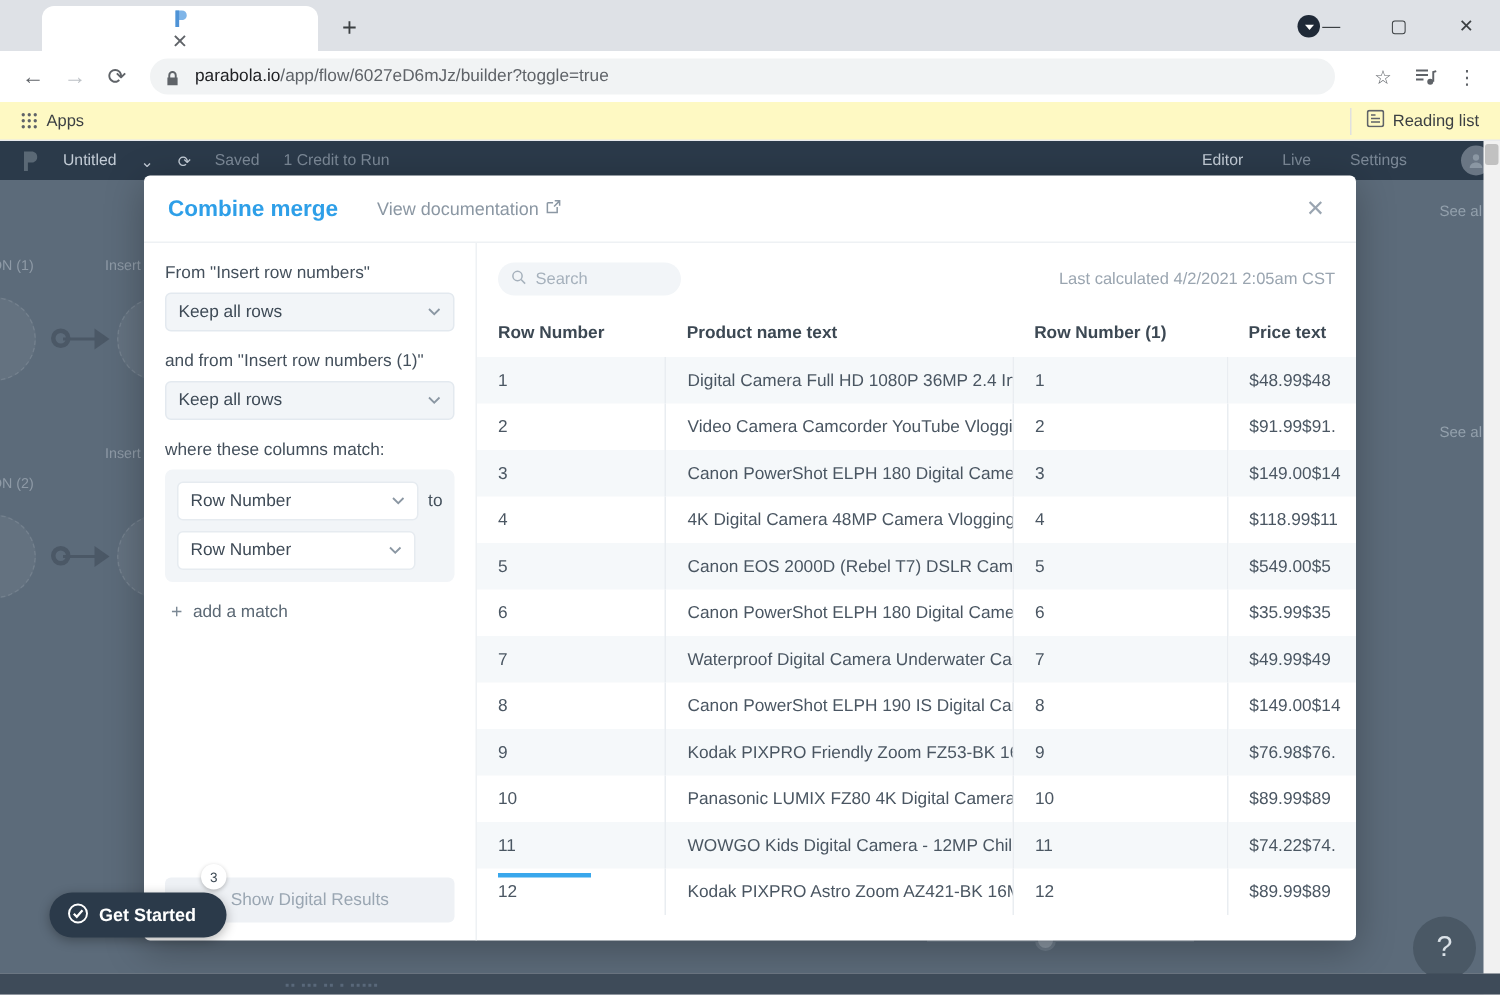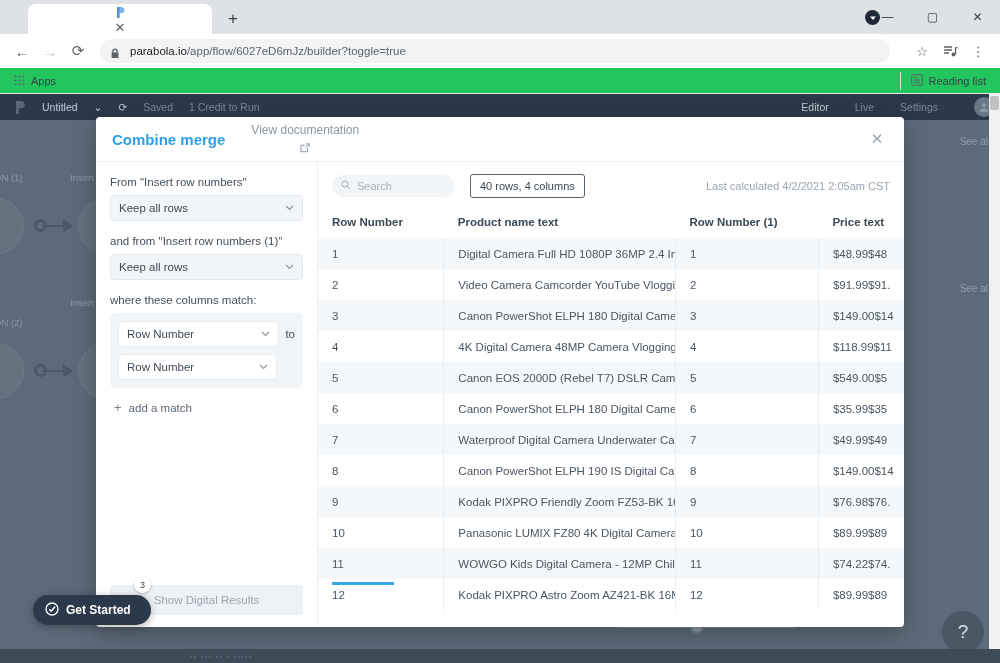--- a/index.html
+++ b/index.html
@@ -63,21 +63,21 @@
     max-width: 790px;
   }
   .lock-icon { width: 12px; height: 12px; margin-right: 8px; color: #5f6368; }
   .url { font-size: 11.5px; color: #202124; white-space: nowrap; }
   .url .dim { color: #5f6368; }
   .tb-right { display: flex; align-items: center; margin-left: auto; }
   .tb-right > div { width: 28px; height: 28px; display: flex; align-items: center; justify-content: center; color: #5f6368; font-size: 13px; }
 
   .bookmarks {
     position: absolute; left: 0; top: 68px; width: 1000px; height: 26px;
-    background: #22c55e; display: flex; align-items: center; padding: 0 14px;
+    background: #fef9c3; display: flex; align-items: center; padding: 0 14px;
     border-bottom: 1px solid #e8eaed;
   }
   .bm-item { display: flex; align-items: center; font-size: 11px; color: #3c4043; }
   .bm-item .ic { margin-right: 6px; display:flex; align-items:center; }
   .bm-right { margin-left: auto; display: flex; align-items: center; gap: 6px; padding-left:10px; border-left:1px solid #e0e0e0;}
 
   
   .app {
     position: absolute; left: 0; top: 94px; width: 1000px; height: 555px;
     background: #5c6b7a;
@@ -142,21 +142,21 @@
     background: #ffffff; border-radius: 4px;
     box-shadow: 0 6px 26px rgba(0,0,0,0.28);
     z-index: 5; overflow: hidden;
     display: flex; flex-direction: column;
   }
   .modal-head {
     height: 45px; flex: 0 0 45px; display: flex; align-items: center;
     padding: 0 16px; border-bottom: 1px solid #eef1f4;
   }
   .modal-title { font-size: 15px; font-weight: bold; color: #2e9fe8; }
-  .doc-link { font-size: 12px; color: #8b97a3; margin-left: 26px; display: flex; align-items: center; gap: 5px; flex-direction: column; }
+  .doc-link { font-size: 12px; color: #8b97a3; margin-left: 26px; display: flex; align-items: center; gap: 5px; }
   .modal-close { margin-left: auto; color: #9aa5b1; font-size: 15px; width: 22px; height: 22px; display:flex; align-items:center; justify-content:center;}
 
   .modal-body { flex: 1; display: flex; min-height: 0; }
 
   .left-pane {
     width: 222px; flex: 0 0 222px; border-right: 1px solid #eef1f4;
     padding: 14px 14px 0 14px; position: relative;
   }
   .field-label { font-size: 11.5px; color: #44505c; margin-bottom: 7px; }
   .select {
@@ -470,21 +470,20 @@
         <div class="table-toolbar">
           <div class="search-pill">
             <span>
               <svg width="10" height="10" viewBox="0 0 11 11">
                   <circle cx="4.4" cy="4.4" r="3.4" fill="none" stroke="#a6b1bc" stroke-width="1.1"></circle>
                   <path d="M7 7l3 3" stroke="#a6b1bc" stroke-width="1.1"></path>
                 </svg>
             </span>
             <span>Search</span>
           </div>
-          <div class="rowcount">40 rows, 4 columns</div>
           <div class="lastcalc">Last calculated 4/2/2021 2:05am CST</div>
         </div>
 
         <div class="grid-wrap">
           <table class="grid">
             <thead>
               <tr>
                 <th class="c1">Row Number</th>
                 <th class="c2">Product name text</th>
                 <th class="c3">Row Number (1)</th>

